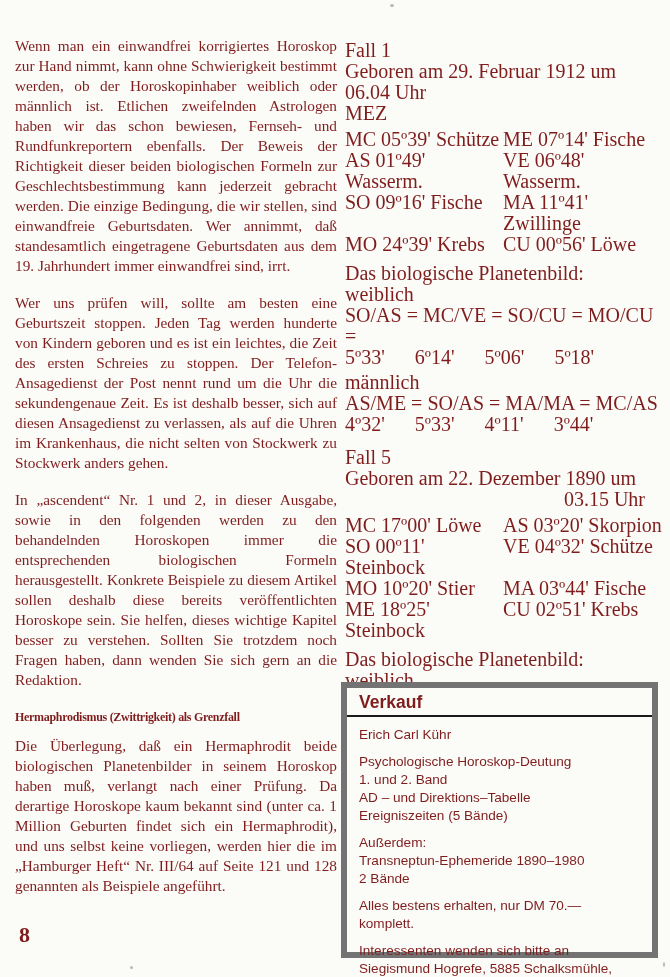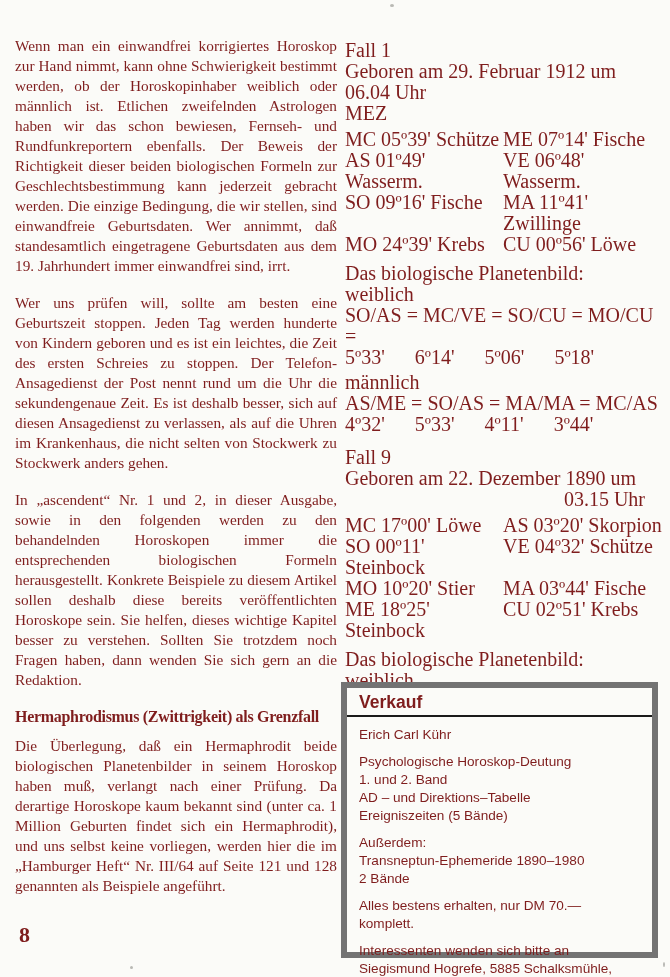--- a/index.html
+++ b/index.html
@@ -5,21 +5,21 @@
   html,body{margin:0;padding:0;background:#e8e8e6;}
   #page{
     position:relative;width:670px;height:977px;margin:0 auto;
     background:#fbfbf8;color:#7f1d1d;overflow:hidden;
     font-family:"Liberation Serif","DejaVu Serif",serif;
   }
   
   .left-col{position:absolute;left:15px;top:36px;width:322px;
     font-size:15.3px;line-height:20px;text-align:justify;}
   .left-col p{margin:0 0 17px 0;}
-  .section-heading{font-weight:700;font-size:16px;margin:2px 0 9px 0;
+  .section-heading{font-weight:700;font-size:12px;margin:2px 0 9px 0;
     text-align:left;letter-spacing:-0.3px;}
   .page-number{position:absolute;left:19px;top:922px;
     font-size:22px;font-weight:700;}
   
   .right-col{position:absolute;left:345px;top:40px;width:318px;
     font-size:20px;line-height:21px;}
   .fall-title{margin:0;}
   .born-line{margin:0;}
   .born-right{text-align:right;padding-right:18px;}
   .planet-table{margin:5px 0 8px 0;}
@@ -92,21 +92,21 @@
     </div>
 
     <p class="bio-label" style="margin:0;">Das biologische Planetenbild:</p>
     <p class="formula">weiblich</p>
     <p class="formula">SO/AS = MC/VE = SO/CU = MO/CU =</p>
     <p class="formula-values">5º33'      6º14'      5º06'      5º18'</p>
     <p class="formula gender-label">männlich</p>
     <p class="formula">AS/ME = SO/AS = MA/MA = MC/AS</p>
     <p class="formula-values">4º32'      5º33'      4º11'      3º44'</p>
 
-    <p class="fall-title fall2-gap">Fall 9</p>
+    <p class="fall-title fall2-gap">Fall 5</p>
     <p class="born-line">Geboren am 22. Dezember 1890 um</p>
     <p class="born-line born-right">03.15 Uhr</p>
 
     <div class="planet-table">
       <div class="planet-row">
         <span class="pl">MC 17º00' Löwe</span>
         <span class="pr">AS 03º20' Skorpion</span>
       </div>
       <div class="planet-row">
         <span class="pl">SO 00º11' Steinbock</span>

